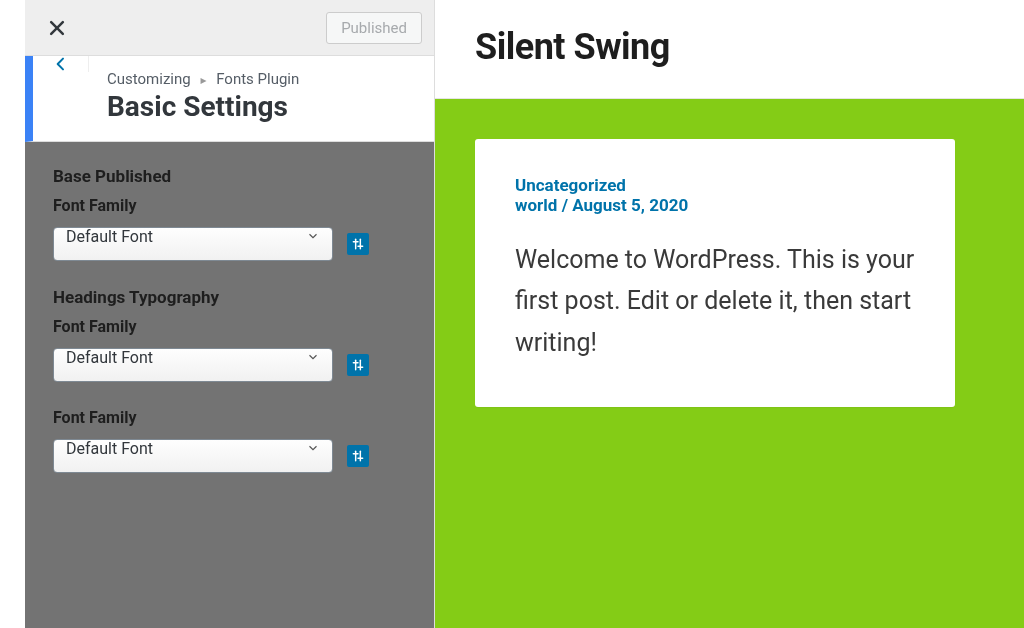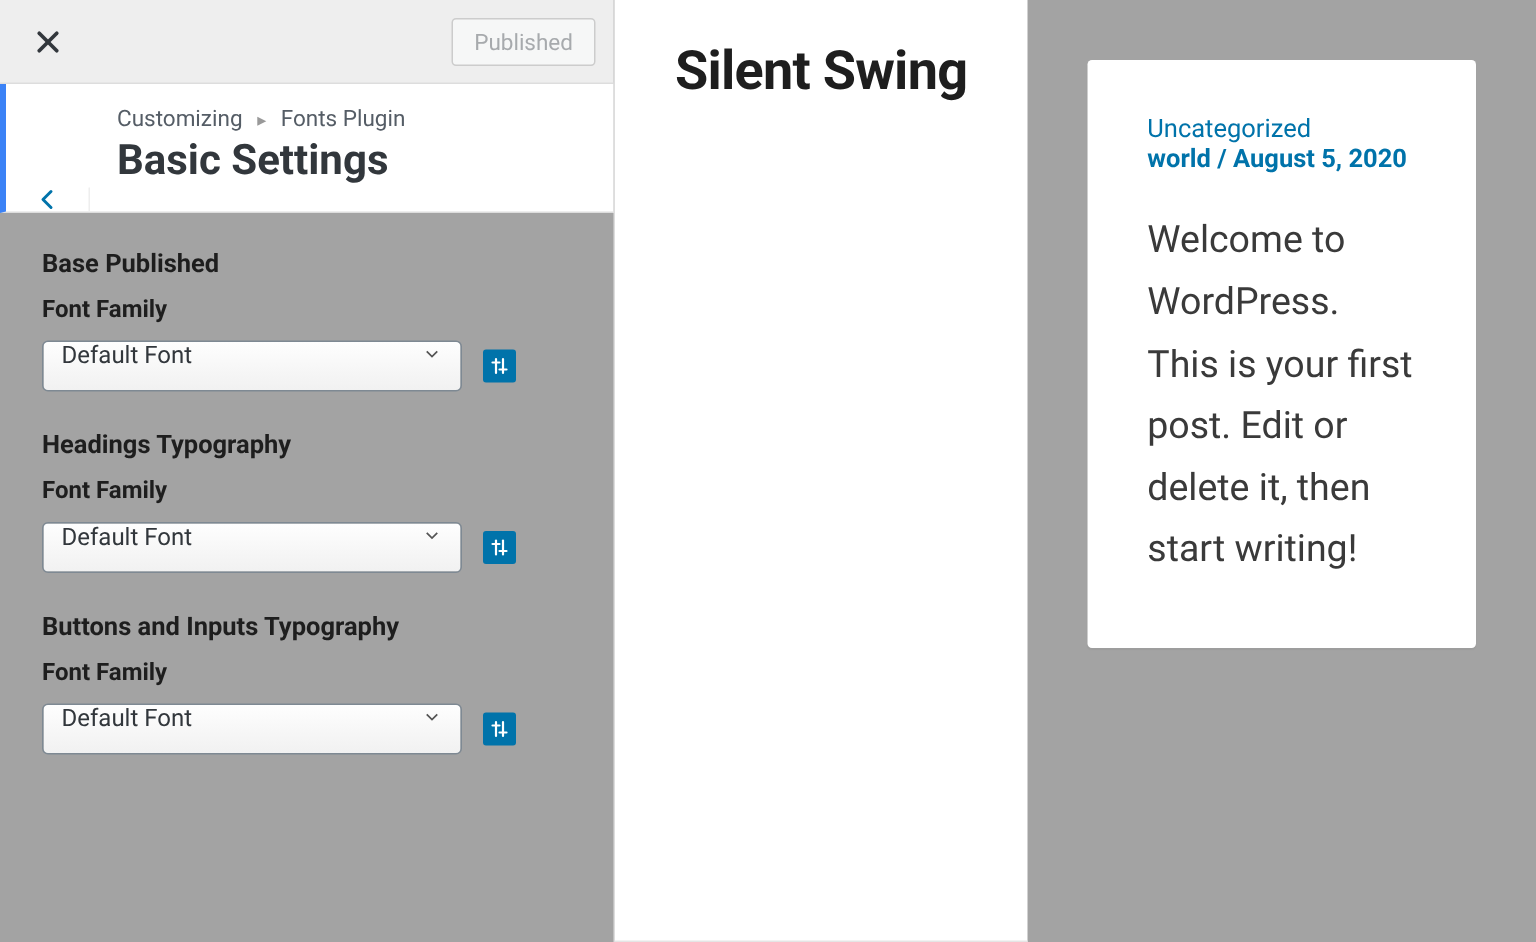--- a/index.html
+++ b/index.html
@@ -1,42 +1,42 @@
 <!DOCTYPE html>
 <html><head>
   <meta charset="utf-8">
   <style>
     * { margin: 0; padding: 0; box-sizing: border-box; font-family: -apple-system, BlinkMacSystemFont, "Segoe UI", Roboto, sans-serif; }
     body { width: 1024px; height: 628px; display: flex; background: #fff; color: #32373c; }
-    .sidebar { width: 410px; height: 100%; background: #a3a3a3; border-right: 1px solid #ddd; display: flex; flex-direction: column; }
+    .sidebar { width: 410px; height: 100%; background: #737373; border-right: 1px solid #ddd; display: flex; flex-direction: column; margin-left: 25px; }
     .topbar { height: 56px; background: #eee; display: flex; align-items: center; justify-content: space-between; padding: 0 12px; border-bottom: 1px solid #ddd; }
     .close-btn { width: 40px; height: 40px; display: flex; align-items: center; justify-content: center; cursor: pointer; }
     .close-btn svg { width: 20px; height: 20px; }
     .published-btn { border: 1px solid #ccc; background: #f6f7f7; color: #a7aaad; padding: 6px 14px; border-radius: 3px; font-size: 15px; cursor: default; }
-    .crumbs-row { background: #fff; display: flex; align-items: flex-end; border-bottom: 1px solid #ddd; border-left: 4px solid #3b82f6; }
+    .crumbs-row { background: #fff; display: flex; align-items: flex-start; border-bottom: 1px solid #ddd; border-left: 8px solid #3b82f6; }
     .back-col { width: 56px; display: flex; align-items: center; justify-content: center; border-right: 1px solid #eee; cursor: pointer; }
     .back-col svg { width: 16px; height: 16px; }
     .crumbs-body { padding: 14px 18px 18px; }
     .crumb-path { font-size: 15px; color: #555d66; margin-bottom: 2px; }
     .crumb-sep { margin: 0 6px; color: #999; font-size: 12px; }
     .crumb-title { font-size: 28px; font-weight: 700; color: #32373c; }
     .settings-body { padding: 20px 28px; overflow-y: auto; }
     .section-heading { font-size: 17px; font-weight: 700; color: #1e1e1e; margin-bottom: 10px; margin-top: 4px; }
     .field-label { font-size: 16px; font-weight: 700; color: #1e1e1e; margin-bottom: 12px; }
     .select-row { display: flex; align-items: center; gap: 14px; margin-bottom: 26px; }
     .select-box { flex: 0 0 280px; height: 34px; border: 1px solid #7e8993; border-radius: 4px; background: linear-gradient(to bottom, #fefefe, #f1f1f1); display: flex; align-items: center; justify-content: space-between; padding: 0 8px 16px 12px; cursor: pointer; font-size: 16px; color: #32373c; }
     .select-caret { width: 22px; height: 22px; display: flex; align-items: center; justify-content: center; color: #555; }
     .sliders-btn { width: 22px; height: 22px; background: #0073aa; border-radius: 2px; display: flex; align-items: center; justify-content: center; cursor: pointer; }
     .sliders-btn svg { width: 14px; height: 14px; }
-    .preview { flex: 1; height: 100%; display: flex; flex-direction: row; background: #a3a3a3; }
+    .preview { flex: 1; height: 100%; display: flex; flex-direction: column; background: #84cc16; }
     .preview-header { background: #fff; padding: 26px 40px 30px; border-bottom: 1px solid #e5e5e5; }
     .site-title { font-size: 36px; font-weight: 700; color: #1e1e1e; letter-spacing: -0.5px; }
     .preview-body { flex: 1; padding: 40px; }
     .card { background: #fff; border-radius: 3px; padding: 36px 40px 44px; box-shadow: 0 1px 1px rgba(0,0,0,0.04); max-width: 480px; }
-    .cat-link { color: #0073aa; font-weight: 400; font-size: 17px; }
+    .cat-link { color: #0073aa; font-weight: 700; font-size: 17px; }
     .post-title { font-size: 28px; font-weight: 700; color: #1e1e1e; margin: 16px 0 14px; }
     .post-meta { color: #0073aa; font-weight: 700; font-size: 17px; margin-bottom: 24px; }
     .post-excerpt { font-size: 25px; line-height: 1.65; color: #3a3a3a; }
   </style>
 </head>
 <body>
 
 <div class="sidebar">
   <div class="topbar">
     <div class="close-btn">
@@ -101,21 +101,20 @@
       <div class="sliders-btn">
         <svg viewBox="0 0 24 24" fill="none" stroke="#fff" stroke-width="2.5" stroke-linecap="round">
             <line x1="8" y1="4" x2="8" y2="20"></line>
             <line x1="16" y1="4" x2="16" y2="20"></line>
             <line x1="4" y1="8" x2="12" y2="8"></line>
             <line x1="12" y1="16" x2="20" y2="16"></line>
           </svg>
       </div>
     </div>
 
-    <div class="section-heading">Buttons and Inputs Typography</div>
     <div class="field-label">Font Family</div>
     <div class="select-row">
       <div class="select-box">
         <span>Default Font</span>
         <span class="select-caret">
           <svg viewBox="0 0 24 24" width="14" height="14" fill="none" stroke="#555" stroke-width="2">
               <polyline points="6 9 12 15 18 9"></polyline>
             </svg>
         </span>
       </div>

